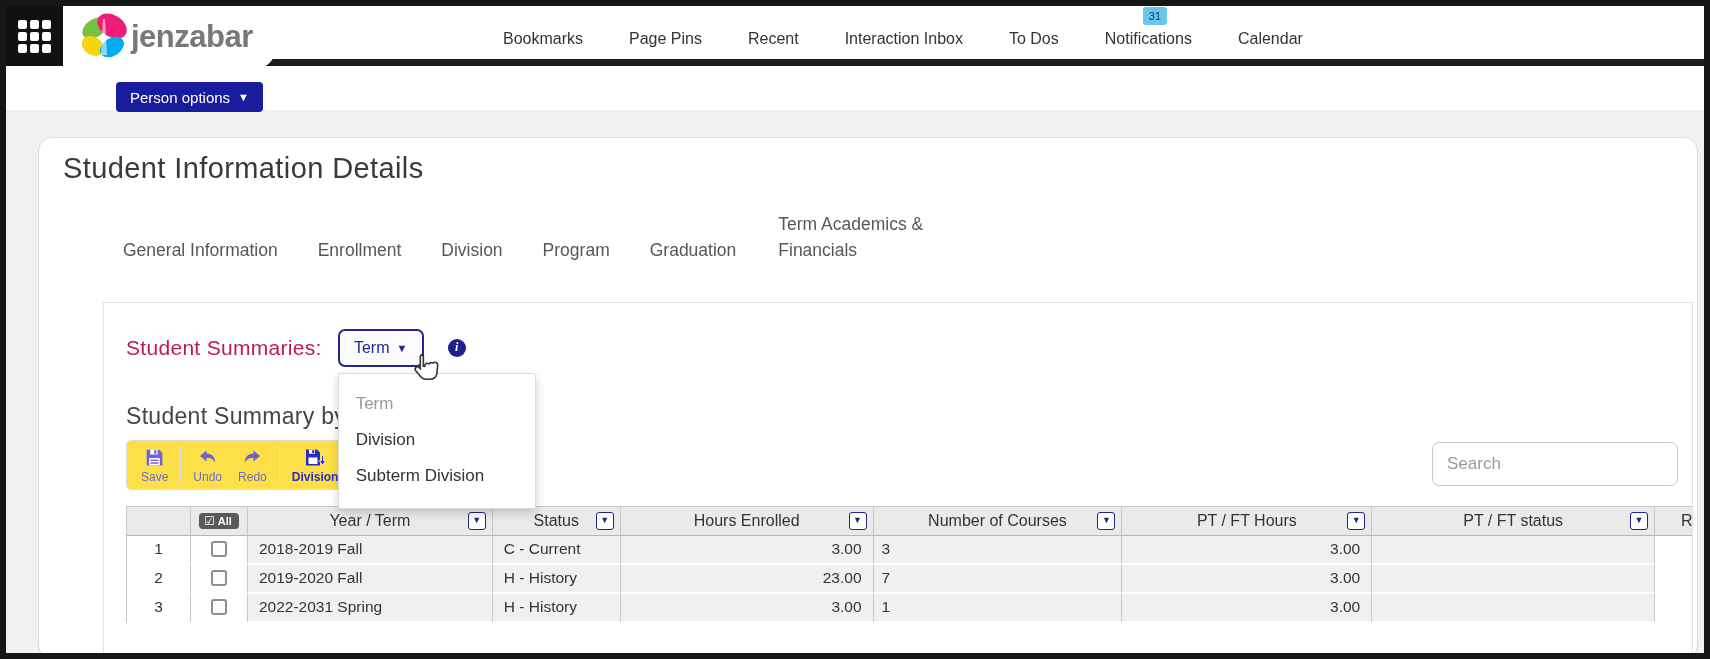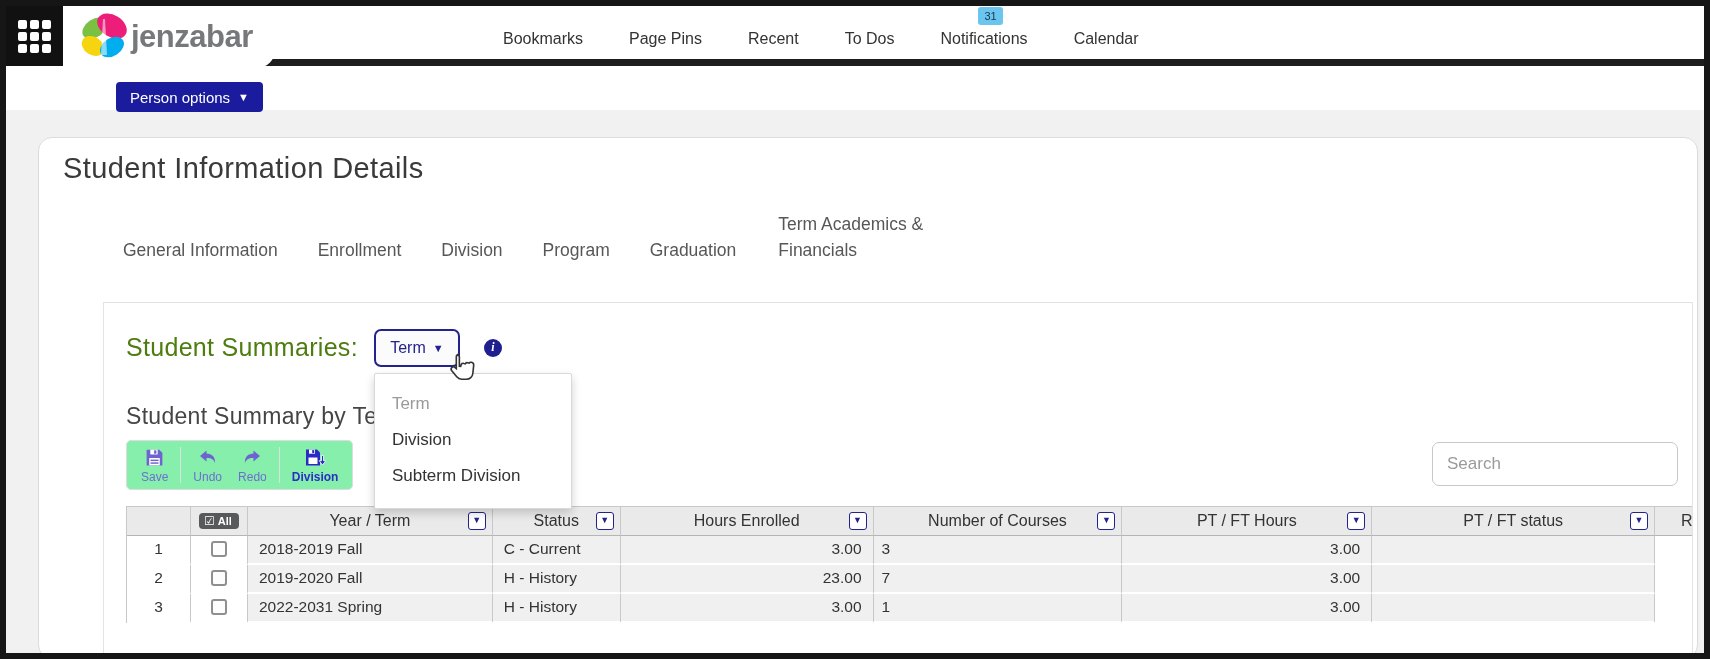--- a/index.html
+++ b/index.html
@@ -36,37 +36,37 @@
   
   .tabs { display:flex; align-items:flex-end; margin-top:32px; padding-left:64px; }
   .tab { font-size:17.5px; color:#575757; padding:13px 20px 15px; cursor:pointer; white-space:nowrap; }
   .tab.active { background:#efefef; color:#23238e; border-bottom:3px solid #26268e; padding-bottom:12px; }
   .tab.tab-wide { white-space:normal; max-width:185px; line-height:1.5; padding:0 0 12px 22px; align-self:center; margin-top:-6px; }
 
   
   .panel { margin:26px 4px 0 64px; border:1px solid #e3e3e3; padding:26px 0 30px 22px; min-height:330px; position:relative; background:#fff; }
 
   .summaries-row { display:flex; align-items:center; gap:16px; }
-  .h-summaries { font-size:25px; font-weight:300; letter-spacing:.3px; color:#4d7c0f; }
+  .h-summaries { font-size:21px; font-weight:300; letter-spacing:.3px; color:#be185d; }
   .term-wrap { position:relative; }
   .term-btn { height:38px; min-width:86px; background:#fbfbfb; border:2px solid #23238e; border-radius:7px; color:#23238e; font-size:16px; font-family:inherit; display:flex; align-items:center; justify-content:center; gap:7px; padding:0 12px; cursor:pointer; }
   .term-btn .caret { font-size:11px; }
   .info-icon { width:18px; height:18px; border-radius:50%; background:#1f1f8f; color:#fff; font-size:12px; font-weight:700; font-style:italic; font-family:"Liberation Serif","DejaVu Serif",serif; display:flex; align-items:center; justify-content:center; margin-left:8px; cursor:pointer; }
 
   .dropdown { position:absolute; top:calc(100% + 6px); left:0; width:198px; background:#fff; border:1px solid #d9d9d9; border-radius:2px; box-shadow:0 4px 10px rgba(0,0,0,.18); padding:12px 0 14px; z-index:20; }
   .dropdown .item { font-size:17px; color:#333; padding:8px 10px 8px 17px; cursor:pointer; }
   .dropdown .item.muted { color:#9a9a9a; }
 
   .cursor-hand { position:absolute; right:-20px; top:22px; z-index:30; pointer-events:none; }
 
   .h-section { margin-top:36px; font-size:23px; font-weight:300; letter-spacing:.3px; color:#454545; }
 
   
   .tools-row { position:relative; margin-top:10px; height:56px; }
-  .toolbar { display:inline-flex; align-items:stretch; border:1px solid #ddd; border-radius:5px; padding:4px 6px; background:#86efac; }
+  .toolbar { display:inline-flex; align-items:stretch; border:1px solid #ddd; border-radius:5px; padding:4px 6px; background:#fde047; }
   .tool { display:flex; flex-direction:column; align-items:center; justify-content:flex-start; padding:2px 8px 1px; cursor:pointer; }
   .tool svg { display:block; }
   .tool .tool-label { font-size:12px; color:#6e6ed0; margin-top:2px; }
   .tool.download .tool-label { color:#2d2dc8; font-weight:700; }
   .tool-sep { width:1px; background:#e0e0e0; margin:2px 4px; }
   .search-box { position:absolute; right:14px; top:2px; width:246px; height:44px; border:1px solid #c8c8c8; border-radius:7px; font-size:17px; color:#444; padding:0 14px; font-family:inherit; background:#fff; }
   .search-box::placeholder { color:#9a9a9a; }
 
   
   .table-wrap { margin-top:10px; overflow:hidden; }
@@ -135,20 +135,23 @@
     <div class="nav-item">
         <span>Bookmarks</span>
       </div>
     <div class="nav-item">
         <span>Page Pins</span>
       </div>
     <div class="nav-item">
         <span>Recent</span>
       </div>
     <div class="nav-item">
+        <span>Interaction Inbox</span>
+      </div>
+    <div class="nav-item">
         <span>To Dos</span>
       </div>
     <div class="nav-item">
       <span class="nav-badge">31</span>
       <span>Notifications</span>
     </div>
     <div class="nav-item">
         <span>Calendar</span>
       </div>
   </div>

